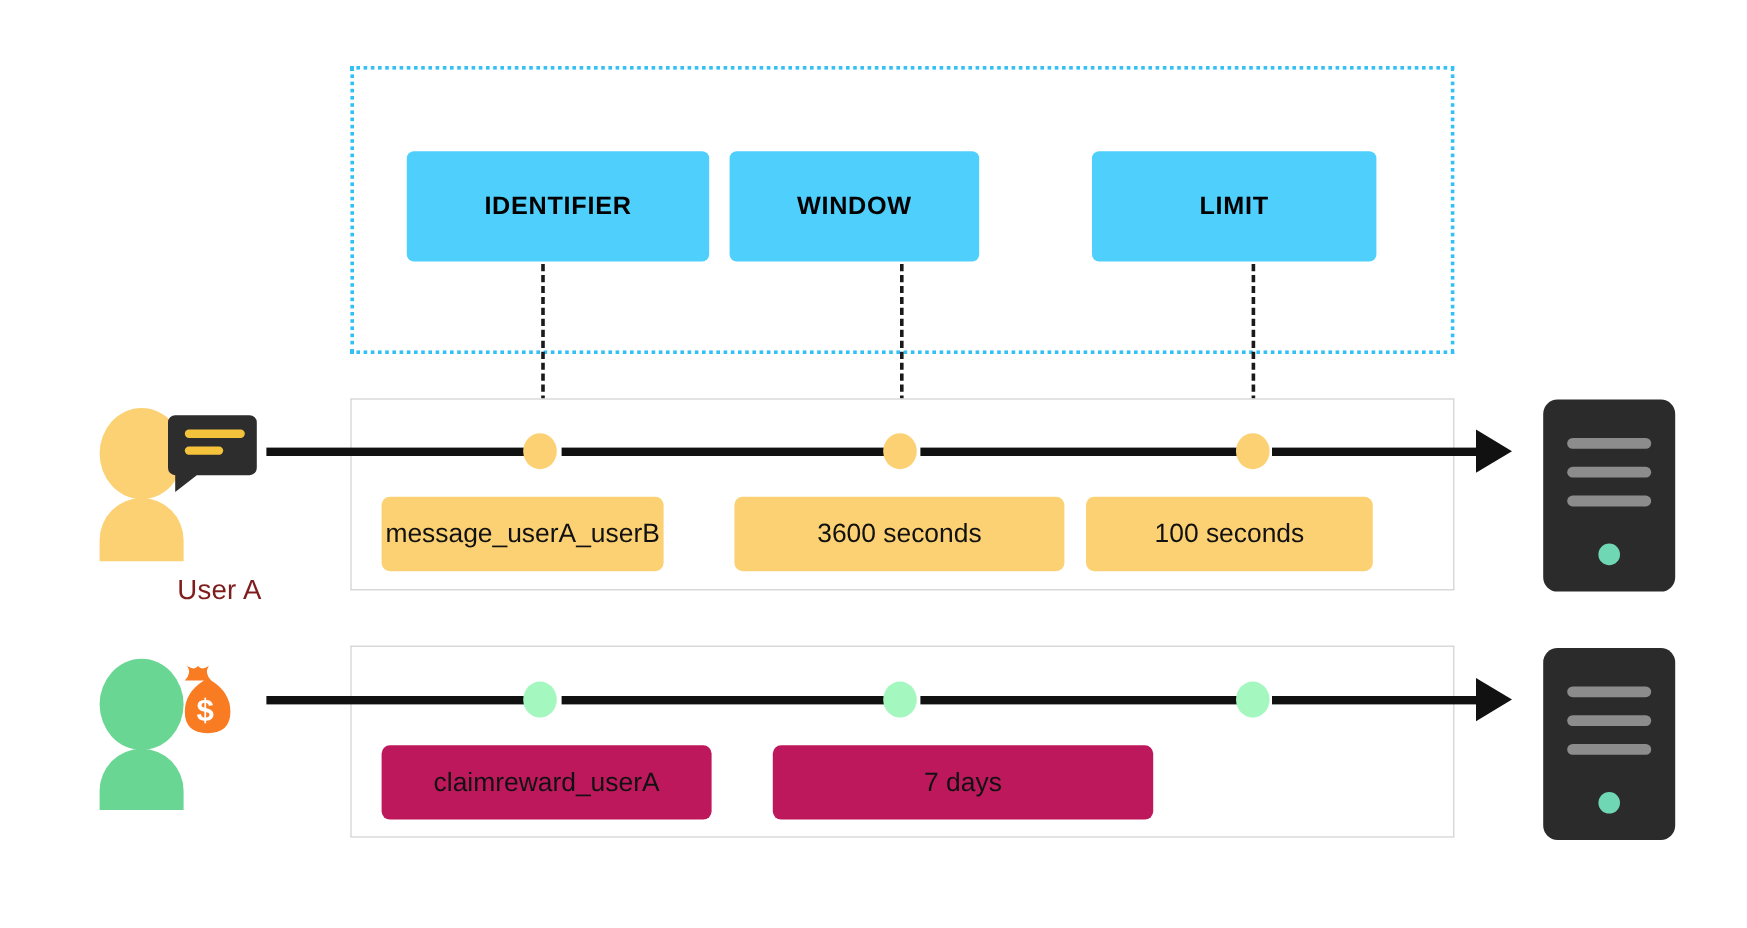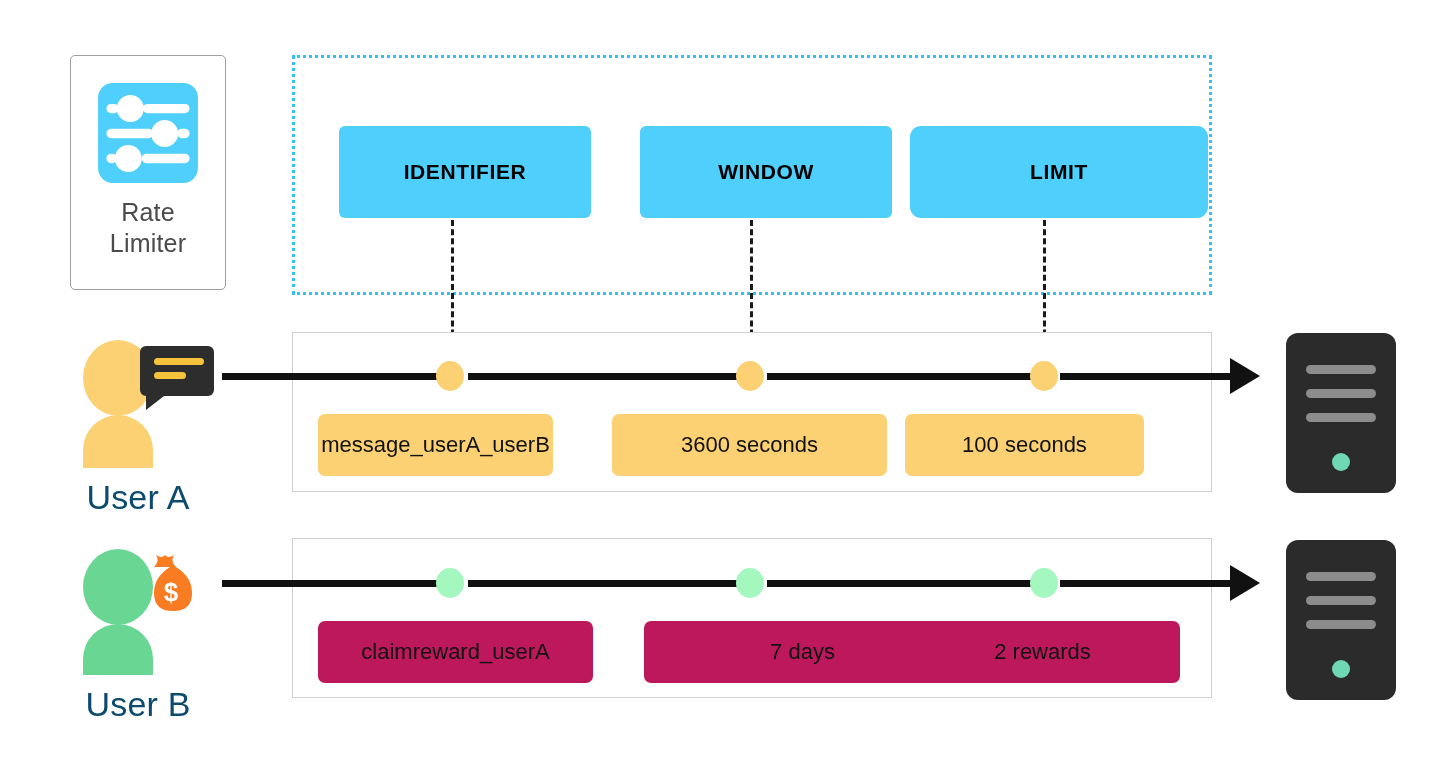--- a/index.html
+++ b/index.html
@@ -57,22 +57,22 @@
     border-radius: 6px;
     display: flex;
     align-items: center;
     justify-content: center;
     color: #000000;
     font-size: 21px;
     font-weight: bold;
     letter-spacing: .6px;
   }
   #cfg-identifier { left: 339px; width: 252px; }
-  #cfg-window     { left: 640px; width: 252px; }
-  #cfg-limit      { left: 910px; width: 298px; border-radius: 11px; }
+  #cfg-window     { left: 608px; width: 208px; }
+  #cfg-limit      { left: 910px; width: 237px; }
 
   
   .dropper {
     position: absolute;
     width: 0;
     border-left: 3px dashed #1a1a1a;
   }
 
   
   .lane {
@@ -120,23 +120,24 @@
     color: #111111;
   }
   .chip.amber { background: #fbd173; }
   .chip.mint  { background: #be185d; }
 
   
   .user-wrap { position: absolute; width: 160px; text-align: center; }
   .user-art  { position: relative; width: 160px; height: 130px; margin: 0 auto; }
   .user-name {
     margin-top: 10px;
-    font-size: 34px;
-    color: #0c4a6e;
+    font-size: 23px;
+    color: #7f1d1d;
     letter-spacing: .2px;
+    text-align: right;
   }
 
   
   .server {
     position: absolute;
     width: 110px; height: 160px;
     background: #2b2b2b;
     border-radius: 12px;
   }
   .server-bar {
@@ -152,41 +153,20 @@
     width: 18px; height: 18px;
     border-radius: 50%;
     background: #6fd7b4;
   }
 </style>
 </head>
 <body>
 
 <div id="canvas">
 
-  <div class="rl-card">
-    <svg class="rl-icon" viewBox="0 0 100 100">
-      <rect x="2" y="2" width="96" height="96" rx="14" fill="#4fcffb"></rect>
-
-      <rect x="10" y="22" width="12" height="9" rx="4.5" fill="#ffffff"></rect>
-      <rect x="45" y="22" width="45" height="9" rx="4.5" fill="#ffffff"></rect>
-      <circle cx="33" cy="26.5" r="13" fill="#ffffff"></circle>
-
-      <rect x="10" y="46" width="45" height="9" rx="4.5" fill="#ffffff"></rect>
-      <rect x="78" y="46" width="12" height="9" rx="4.5" fill="#ffffff"></rect>
-      <circle cx="66" cy="50.5" r="13" fill="#ffffff"></circle>
-
-      <rect x="10" y="70" width="10" height="9" rx="4.5" fill="#ffffff"></rect>
-      <rect x="44" y="70" width="46" height="9" rx="4.5" fill="#ffffff"></rect>
-      <circle cx="31" cy="74.5" r="13" fill="#ffffff"></circle>
-    </svg>
-    <div class="rl-label">
-      <div>Rate</div>
-      <div>Limiter</div>
-    </div>
-  </div>
 
   <div class="cfg-region"></div>
 
   <div class="cfg-box" id="cfg-identifier">IDENTIFIER</div>
   <div class="cfg-box" id="cfg-window">WINDOW</div>
   <div class="cfg-box" id="cfg-limit">LIMIT</div>
 
   <div class="dropper" style="left:451px; top:220px; height:143px;"></div>
   <div class="dropper" style="left:750px; top:220px; height:143px;"></div>
   <div class="dropper" style="left:1043px; top:220px; height:143px;"></div>
@@ -235,36 +215,34 @@
     <div class="user-art">
       <svg viewBox="0 0 160 130" width="160" height="130">
         <ellipse cx="60" cy="42" rx="35" ry="38" fill="#6ad694"></ellipse>
         <path d="M25 130 V114 a35 35 0 0 1 70 0 V130 Z" fill="#6ad694"></path>
         <g>
           <path d="M96 22 q6 -6 2 -12 q6 4 9 0 q3 4 9 0 q-4 6 2 12 q16 10 16 26 q0 18 -19 18 q-19 0 -19 -18 q0 -16 16 -26 Z" fill="#f97b22"></path>
           <text x="113" y="56" font-family="&quot;Liberation Sans&quot;, sans-serif" font-size="26" font-weight="bold" fill="#ffffff" text-anchor="middle">$</text>
         </g>
       </svg>
     </div>
-    <div class="user-name">User B</div>
   </div>
 
   <div class="flow-track" style="left:222px; top:580px; width:221px;"></div>
   <div class="flow-track" style="left:468px; top:580px; width:275px;"></div>
   <div class="flow-track" style="left:767px; top:580px; width:269px;"></div>
   <div class="flow-track" style="left:1060px; top:580px; width:172px;"></div>
   <div class="flow-head" style="left:1230px; top:565px;"></div>
 
   <div class="tl-dot mint" style="left:436px; top:568px;"></div>
   <div class="tl-dot mint" style="left:736px; top:568px;"></div>
   <div class="tl-dot mint" style="left:1030px; top:568px;"></div>
 
   <div class="chip mint" style="left:318px; top:621px; width:275px;">claimreward_userA</div>
   <div class="chip mint" style="left:612px; top:621px; width:317px;margin-left:32px;">7 days</div>
-  <div class="chip mint" style="left:905px; top:621px; width:275px;">2 rewards</div>
 
   <div class="server" style="left:1286px; top:540px;">
     <div class="server-bar" style="top:32px;"></div>
     <div class="server-bar" style="top:56px;"></div>
     <div class="server-bar" style="top:80px;"></div>
     <div class="server-led"></div>
   </div>
 
 </div>
 

